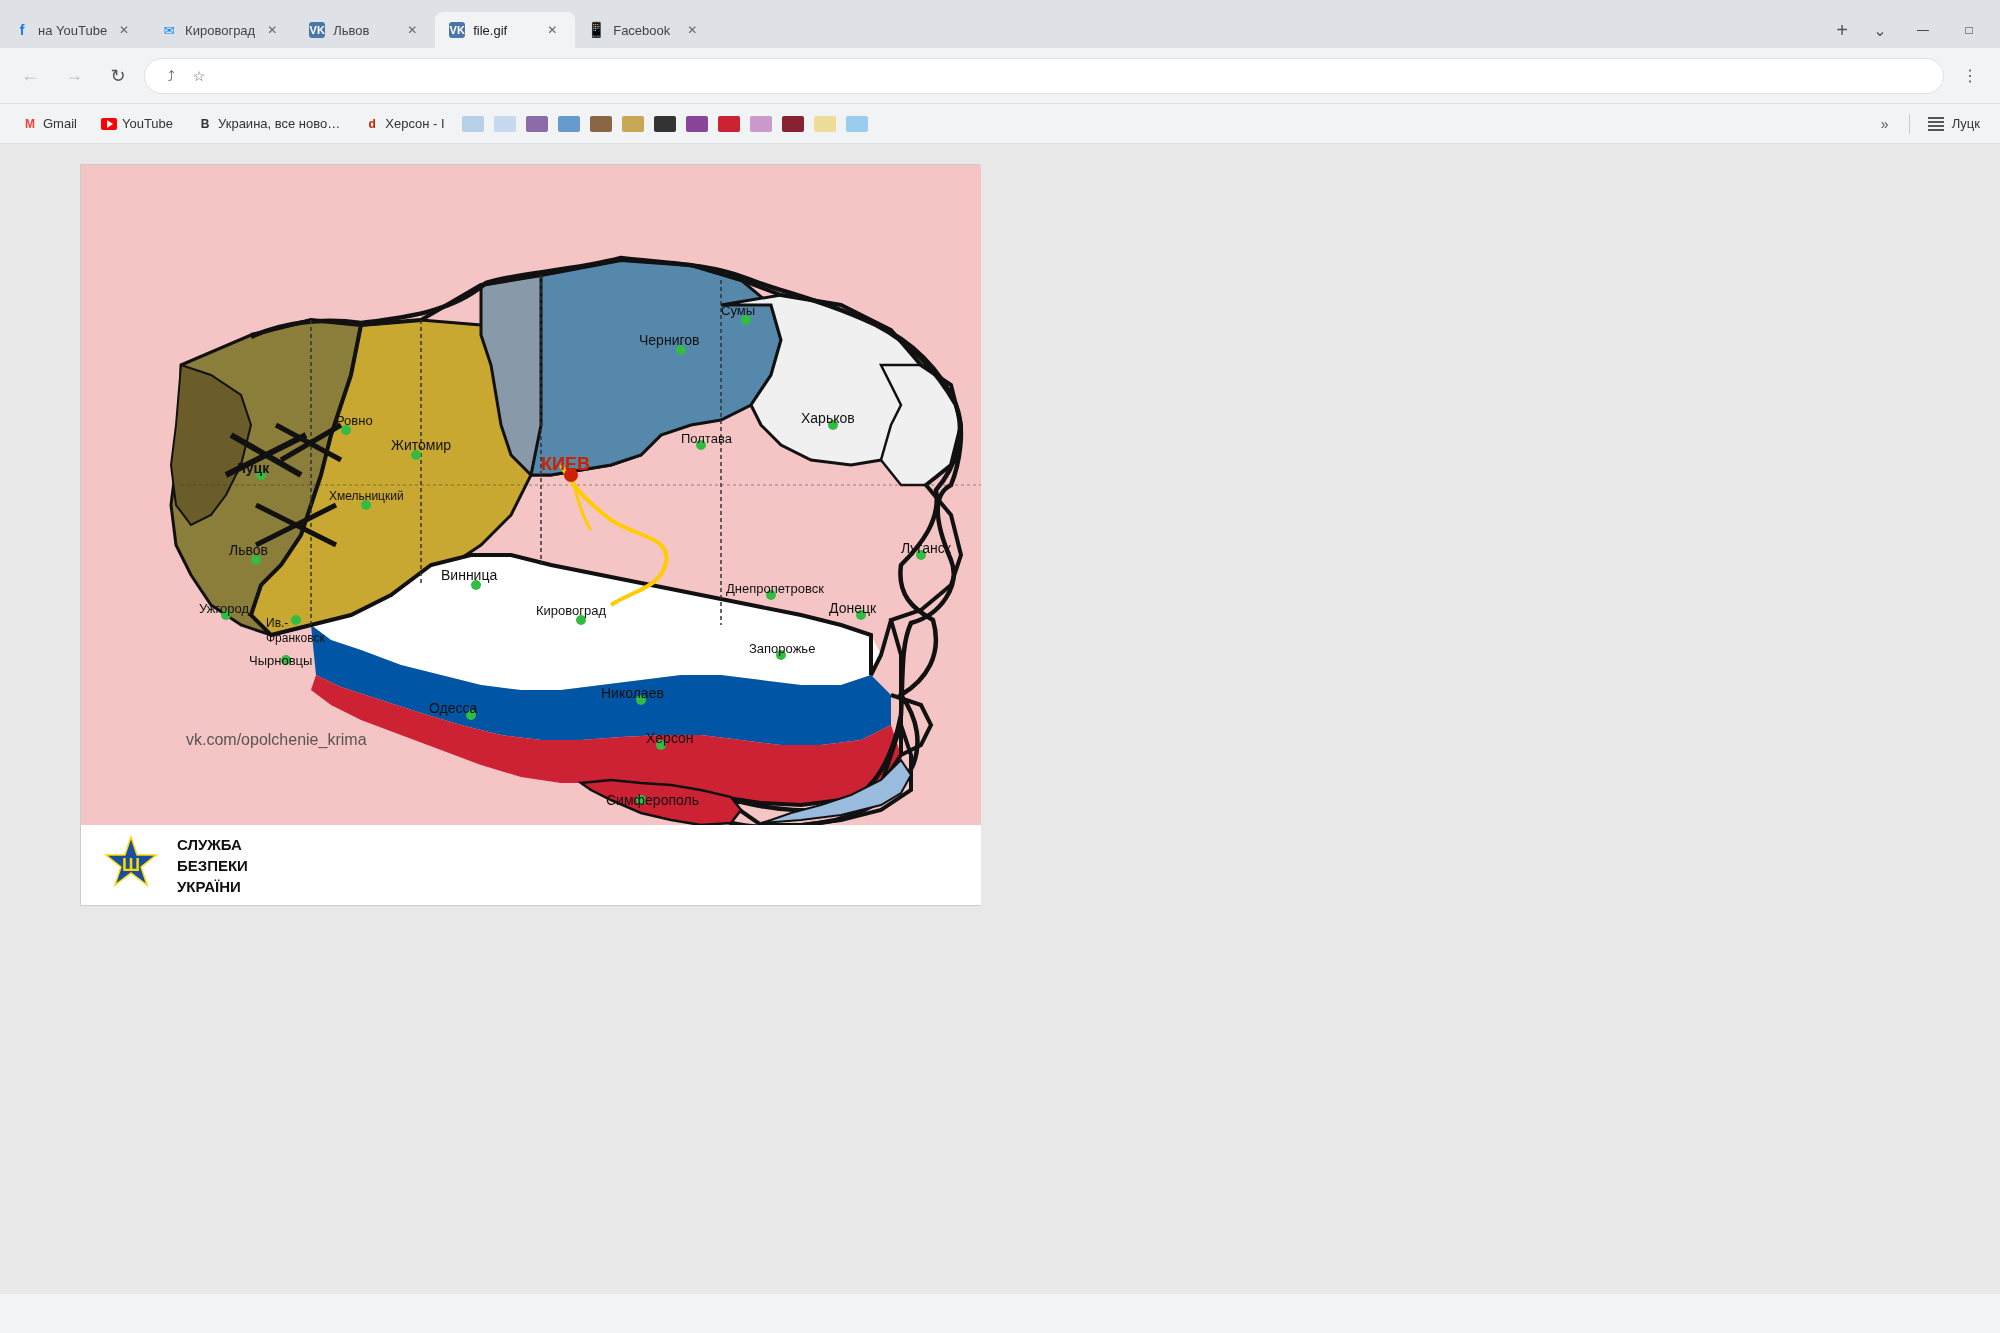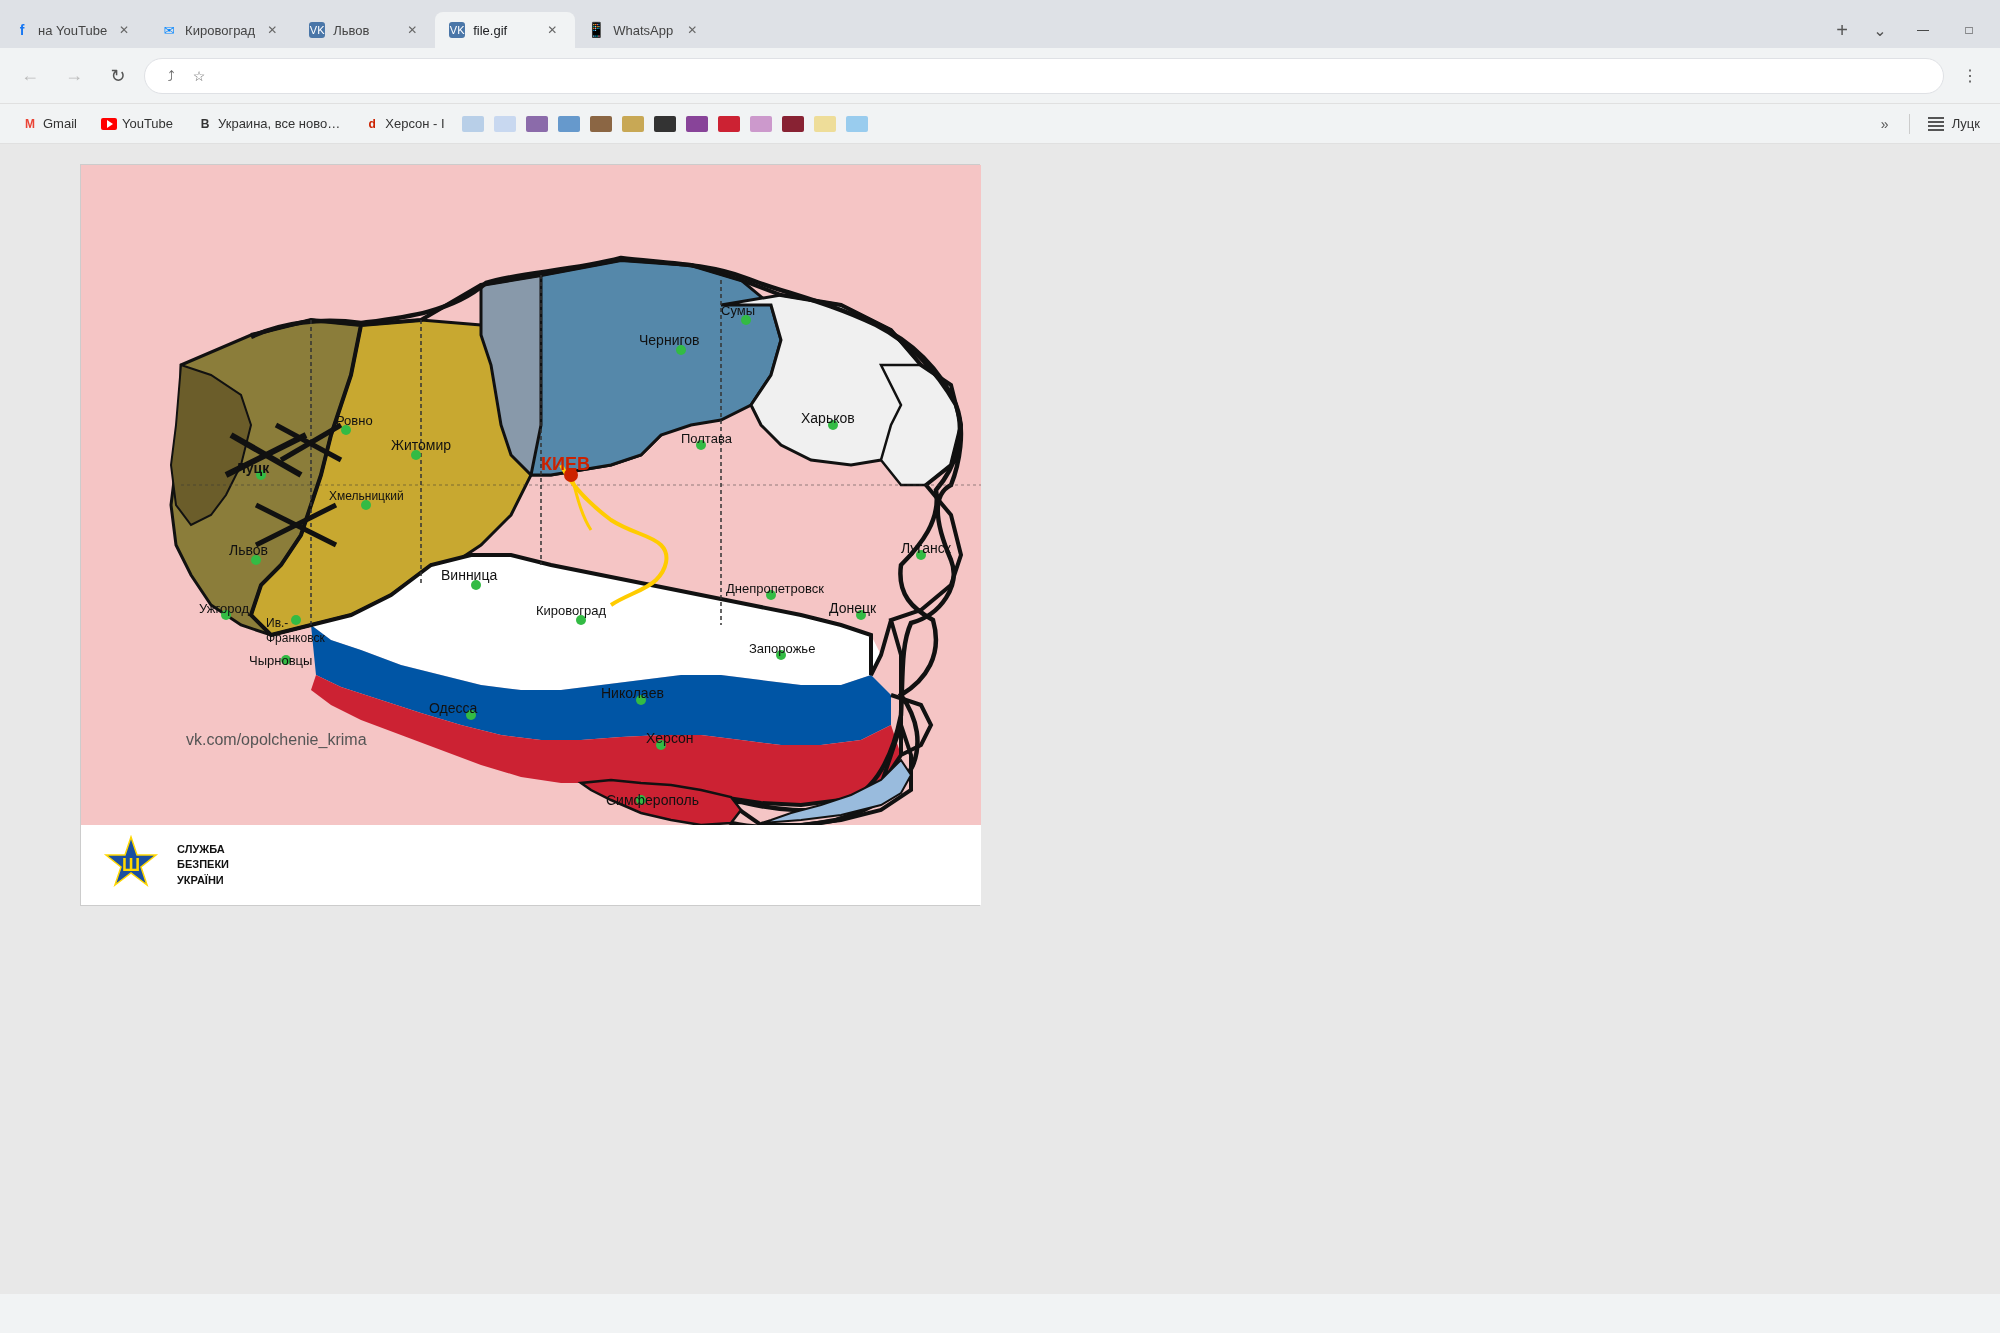--- a/index.html
+++ b/index.html
@@ -317,30 +317,30 @@
       display: flex;
       align-items: center;
       padding: 0 20px;
       gap: 16px;
     }
     .sbu-logo {
       width: 60px;
       height: 60px;
     }
     .sbu-text {
-      font-size: 11px;
+      font-size: 15px;
       font-weight: bold;
       line-height: 1.4;
       color: #111;
     }
 
     
     .fb-favicon { color: #1877f2; font-weight: bold; font-size: 14px; }
     .msg-favicon { color: #0084ff; font-size: 13px; }
-    .vk-favicon { color: white; background: #4a76a8; border-radius: 3px; padding: 1px 3px; font-size: 11px; font-weight: normal; }
+    .vk-favicon { color: white; background: #4a76a8; border-radius: 3px; padding: 1px 3px; font-size: 11px; font-weight: bold; }
     .wa-favicon { color: #25d366; font-size: 15px; }
   </style>
 </head>
 <body>
 
 <div class="browser-window">
 
   <div class="tab-bar">
 
     <div class="tab">
@@ -362,21 +362,21 @@
     </div>
 
     <div class="tab active">
       <div class="tab-favicon vk-favicon">VK</div>
       <span class="tab-title">file.gif</span>
       <div class="tab-close">✕</div>
     </div>
 
     <div class="tab">
       <div class="tab-favicon wa-favicon">📱</div>
-      <span class="tab-title">WhatsApp</span>
+      <span class="tab-title">Facebook</span>
       <div class="tab-close">✕</div>
     </div>
 
     <div class="tab-right-controls">
       <div class="tab-new-btn">+</div>
       <div class="tab-overflow-btn">⌄</div>
 
       <div class="win-controls">
         <div class="win-btn">—</div>
         <div class="win-btn">□</div>

